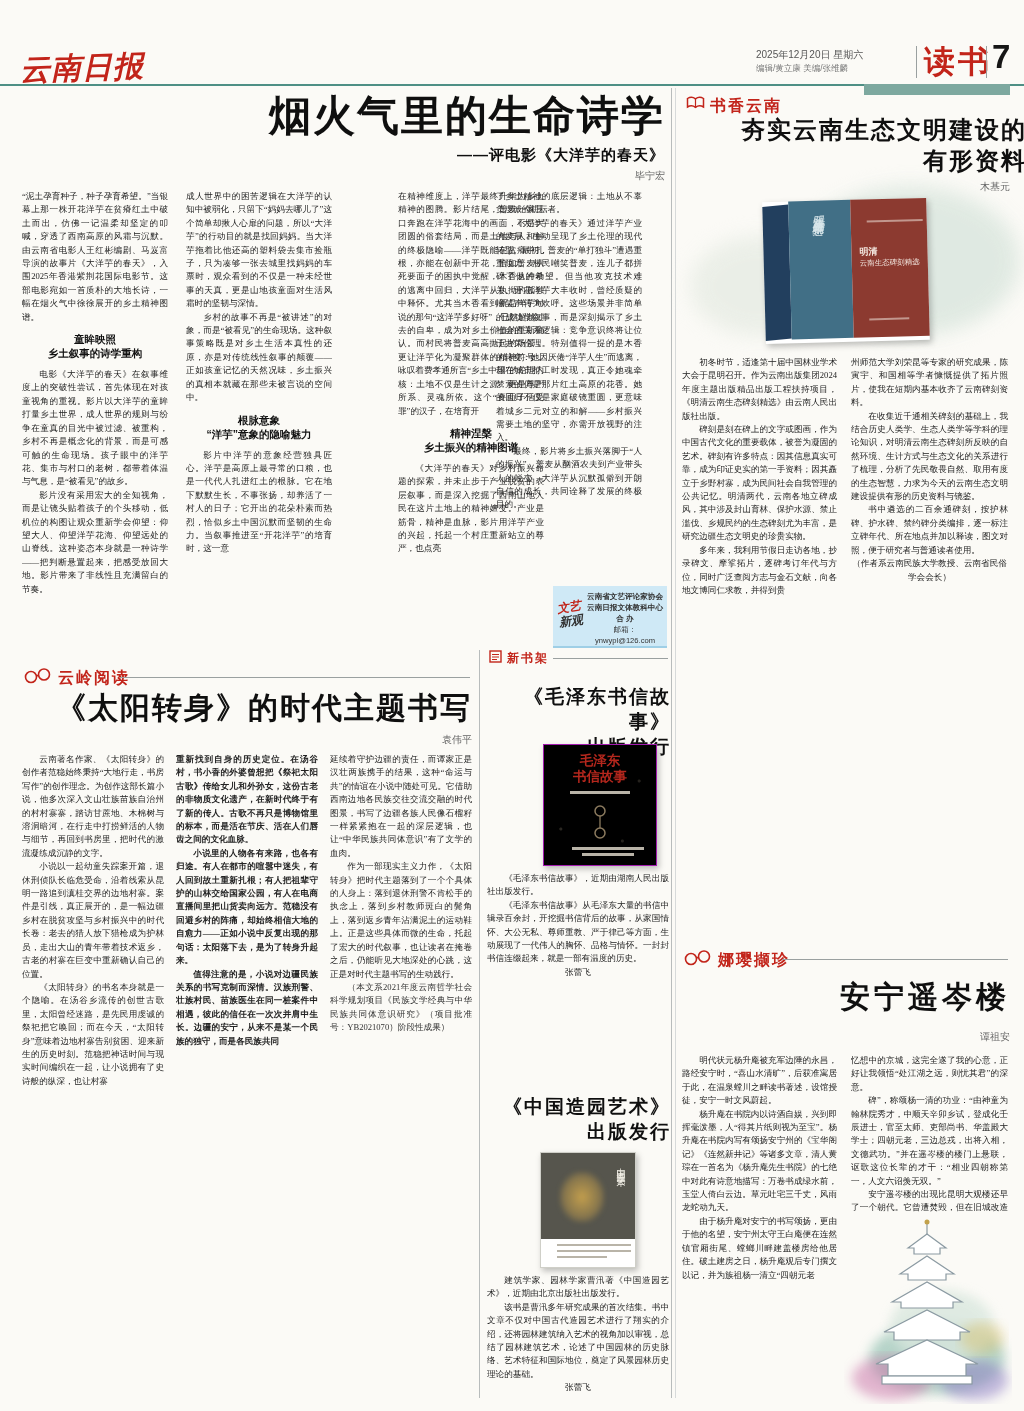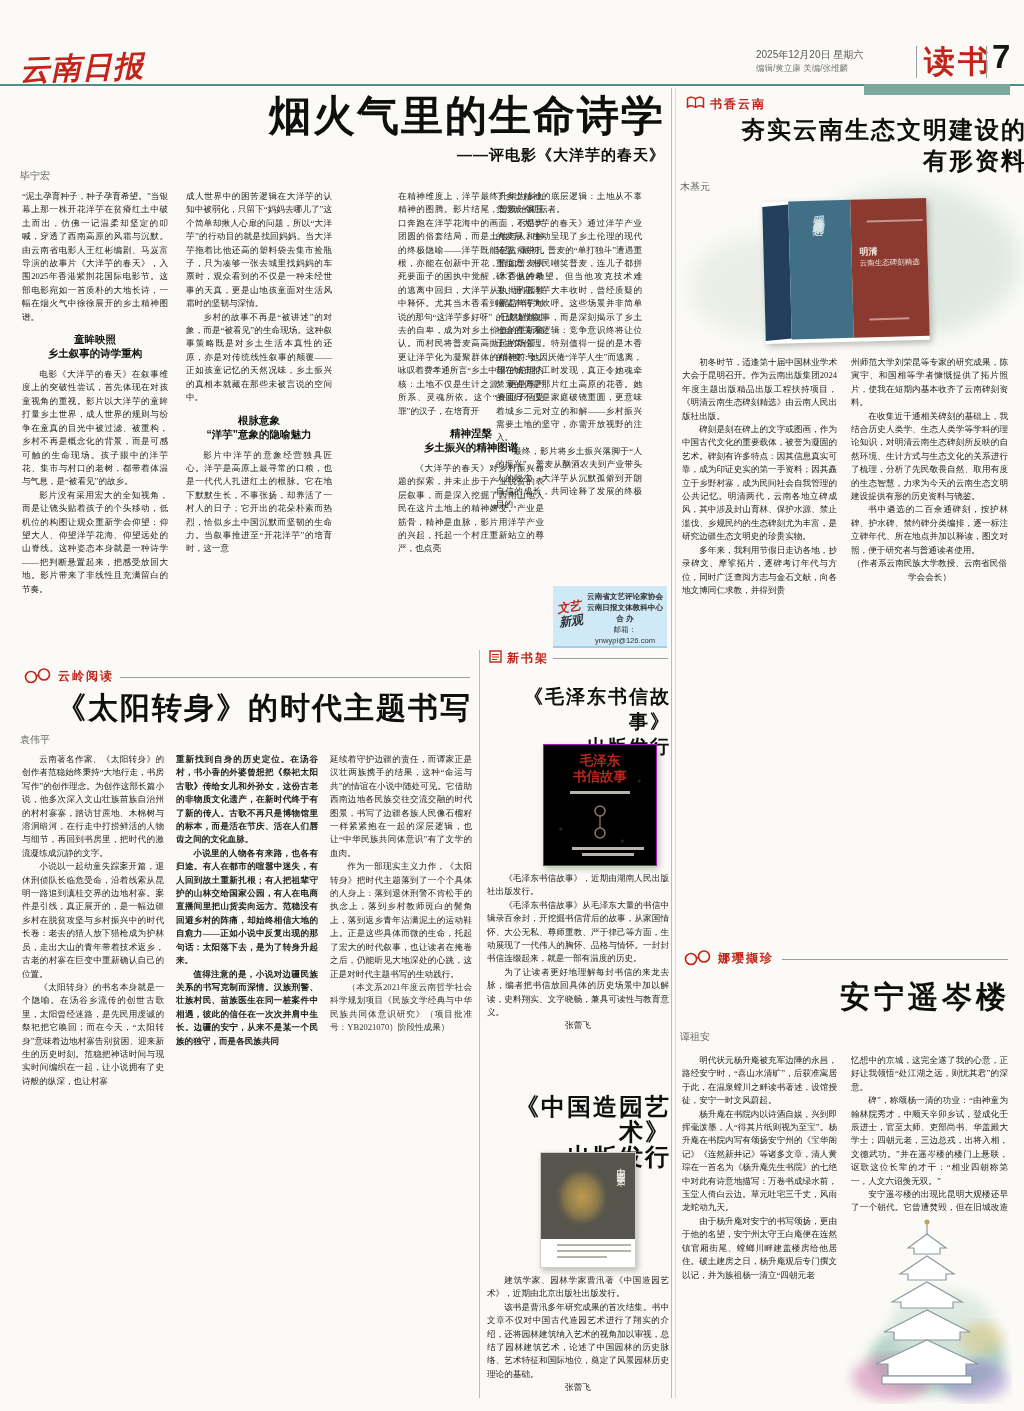--- a/index.html
+++ b/index.html
@@ -5,22 +5,22 @@
   html,body{margin:0;padding:0;}
   body{width:1024px;height:1411px;position:relative;background:#fbfaf6;font-family:"Liberation Sans",sans-serif;}
   .abs{position:absolute;}
   .hairline{position:absolute;background:#9aa0a0;}
   .col{position:absolute;font-family:"Liberation Serif",serif;font-size:8.6px;line-height:13.4px;color:#232323;text-align:justify;overflow:hidden;}
   .col p{margin:0;text-indent:2em;}
   .col p.noind{text-indent:0;}
   .col p.sig{text-align:center;text-indent:0;}
   .subhead{font-family:"Liberation Sans",sans-serif;font-weight:bold;font-size:10.5px;line-height:14px;text-align:center;text-indent:0 !important;margin:8px 0 !important;color:#111;}
   .bigtitle{font-weight:900;color:#0f0f0f;text-align:right;letter-spacing:2px;}
-  .byline{text-align:left;color:#666;font-size:10px;}
-  .seclabel{font-weight:bold;font-size:12px;letter-spacing:2px;color:#c2241a;}
+  .byline{text-align:right;color:#666;font-size:10px;}
+  .seclabel{font-weight:bold;font-size:16px;letter-spacing:2px;color:#c2241a;}
   .bookcover{box-shadow:2px 3px 6px rgba(0,0,0,.25);}
   .tinybar{height:3px;background:#b9b4a8;margin:3px 8px;}
   .watercolor{position:absolute;border-radius:50%;filter:blur(10px);}
 </style>
 </head>
 <body>
 
 <div class="abs" style="left:0;top:0;width:1024px;height:86px;">
   <div class="abs" style="left:20px;top:48px;font-family:'DejaVu Serif',serif;font-style:italic;font-weight:bold;font-size:30px;color:#c2241a;letter-spacing:1px;transform:rotate(-2deg);">云南日报</div>
   <div class="abs" style="left:756px;top:48px;width:152px;text-align:left;color:#555;">
@@ -139,25 +139,24 @@
       <circle cx="12" cy="30" r="5" fill="none" stroke="#8c7b5f" stroke-width="1.5"></circle>
       <path d="M12 13 V25" stroke="#8c7b5f" stroke-width="1.3"></path>
     </svg>
     <div class="tinybar" style="position:absolute;left:20px;bottom:12px;width:72px;"></div>
     <div class="tinybar" style="position:absolute;left:30px;bottom:6px;width:52px;"></div>
   </div>
 
   <div class="col" style="left:487px;top:872px;width:182px;height:214px;">
     <p>《毛泽东书信故事》，近期由湖南人民出版社出版发行。</p>
     <p>《毛泽东书信故事》从毛泽东大量的书信中辑录百余封，开挖掘书信背后的故事，从家国情怀、大公无私、尊师重教、严于律己等方面，生动展现了一代伟人的胸怀、品格与情怀。一封封书信连缀起来，就是一部有温度的历史。</p>
-    <p>为了让读者更好地理解每封书信的来龙去脉，编者把书信放回具体的历史场景中加以解读，史料翔实、文字晓畅，兼具可读性与教育意义。</p>
     <p class="sig">张蕾飞</p>
   </div>
 
-  <div class="abs bigtitle" style="left:485px;top:1094px;width:186px;font-size:24px;line-height:25px;">
+  <div class="abs bigtitle" style="left:485px;top:1094px;width:186px;font-size:19px;line-height:25px;">
     <span>《中国造园艺术》</span><br><span>出版发行</span>
   </div>
 
   <div class="abs bookcover" style="left:540px;top:1152px;width:94px;height:114px;background:#fff;border:1px solid #cfcfc8;">
     <div class="abs" style="left:0;top:0;width:94px;height:86px;background:#56554d;overflow:hidden;">
       <div style="position:absolute;left:18px;top:18px;width:46px;height:52px;background:radial-gradient(ellipse at center,#c29e4d 0%,rgba(194,158,77,.45) 55%,transparent 75%);filter:blur(2px);"></div>
       <div class="abs" style="right:8px;top:8px;writing-mode:vertical-rl;color:#f2efe6;font-size:9px;letter-spacing:2px;font-family:'Liberation Serif',serif;">中国造园艺术</div>
     </div>
     <div class="tinybar" style="position:absolute;left:8px;bottom:18px;width:74px;height:2px;"></div>
     <div class="tinybar" style="position:absolute;left:8px;bottom:12px;width:74px;height:2px;"></div>

